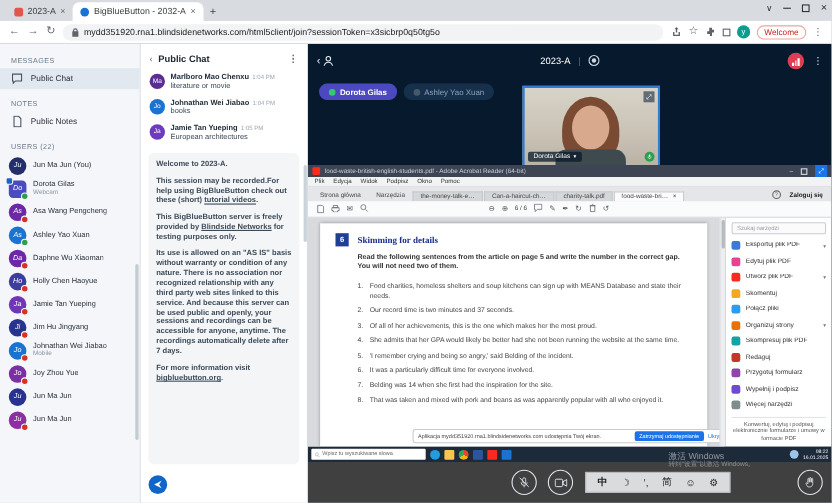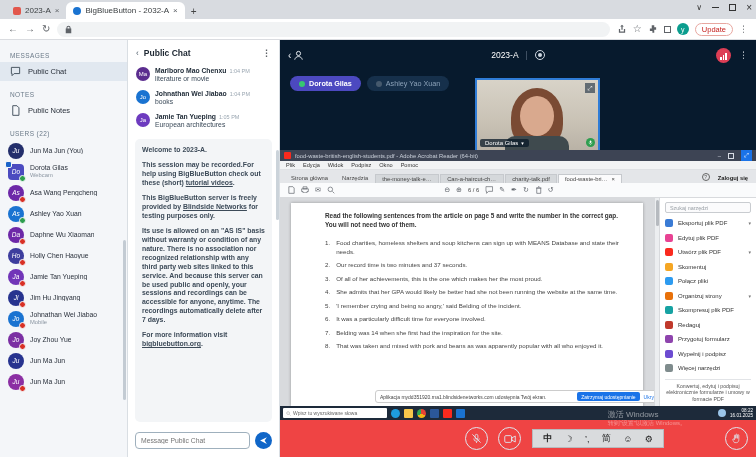--- a/index.html
+++ b/index.html
@@ -132,21 +132,21 @@
   .sharehide{color:#1a73e8;font-size:5px;}
 
   
   .taskbar{height:14px;background:#1d2a3a;display:flex;align-items:center;gap:4px;padding:0 3px;}
   .tb-search{width:104px;height:10px;background:#fff;border-radius:1px;font-size:5px;color:#666;display:flex;align-items:center;gap:2px;padding:0 3px;overflow:hidden;white-space:nowrap;}
   .tb-ico{width:9px;height:9px;border-radius:1px;}
   .tb-right{margin-left:auto;display:flex;align-items:center;gap:4px;}
   .tb-clock{color:#fff;font-size:4.6px;text-align:right;line-height:1.2;}
 
   
-  .bottombar{position:absolute;left:0;bottom:0;width:476px;height:37px;background:#ef4444;}
+  .bottombar{position:absolute;left:0;bottom:0;width:476px;height:37px;background:#404040;}
   .roundbtn{position:absolute;top:7px;width:23px;height:23px;border:1.5px solid #dfe6ee;border-radius:50%;display:flex;align-items:center;justify-content:center;}
   .imebar{position:absolute;left:252px;top:9px;width:132px;height:19px;background:#d9dbdd;border:1px solid #b8babd;display:flex;align-items:center;justify-content:space-around;font-size:9px;color:#222;padding:0 4px;}
   .watermark{position:absolute;right:70px;top:-10px;color:rgba(255,255,255,.5);font-size:8px;text-align:left;line-height:1.3;pointer-events:none;}
   .watermark div:last-child{font-size:6px;color:rgba(255,255,255,.4);}
 </style>
 </head>
 <body>
 
 <div class="tabstrip">
   <div class="tab">
@@ -168,32 +168,33 @@
   </div>
 </div>
 <div class="navbar">
   <span class="navarrow">←</span>
   <span class="navarrow">→</span>
   <span class="navarrow">↻</span>
   <div class="urlbar">
     <svg width="7" height="9" viewBox="0 0 10 13">
         <path d="M2 5V4a3 3 0 016 0v1h1v7H1V5h1zm1.5 0h3V4a1.5 1.5 0 00-3 0v1z" fill="#5f6368"></path>
       </svg>
+    <span class="ellip">mydd351920.rna1.blindsidenetworks.com/html5client/join?sessionToken=x3sicbrp0q50tg5o</span>
   </div>
   <div class="navicons">
     <svg width="10" height="10" viewBox="0 0 16 16">
         <path d="M8 1l3 3H9v5H7V4H5l3-3zM3 8v6h10V8h-2v4H5V8H3z" fill="#5f6368"></path>
       </svg>
     <span class="navarrow">☆</span>
     <svg width="10" height="10" viewBox="0 0 16 16">
         <path d="M6 2h4v3h3v4h-3v5H7v-3H3V7h3V2z" fill="#5f6368"></path>
       </svg>
     <span class="winbox" style="border-color:#5f6368;"></span>
     <span class="avatar-y">y</span>
-    <span class="updatebtn">Update</span>
+    <span class="updatebtn">Welcome</span>
     <span class="kebab">⋮</span>
   </div>
 </div>
 
 <div class="app">
 
   <aside class="sidebar">
     <div class="sechead">MESSAGES</div>
     <div class="navitem active">
       <svg width="11" height="11" viewBox="0 0 16 16">
@@ -335,21 +336,20 @@
     <div class="welcome">
       <p>Welcome to 2023-A.</p>
       <p><span>This session may be recorded.For help using BigBlueButton check out these (short) </span><span class="wlink">tutorial videos</span><span>.</span></p>
       <p><span>This BigBlueButton server is freely provided by </span><span class="wlink">Blindside Networks</span><span> for testing purposes only.</span></p>
       <p>Its use is allowed on an "AS IS" basis without warranty or condition of any nature. There is no association nor recognized relationship with any third party web sites linked to this service. And because this server can be used public and openly, your sessions and recordings can be accessible for anyone, anytime. The recordings automatically delete after 7 days.</p>
       <p><span>For more information visit </span><span class="wlink">bigbluebutton.org</span><span>.</span></p>
     </div>
     <div class="chatscroll"></div>
 
     <div class="chatinput">
-      <input placeholder="Message Public Chat" style="">
       <span class="sendbtn">
         <svg width="9" height="9" viewBox="0 0 16 16">
             <path d="M2 8l12-6-4 6 4 6z" fill="#fff"></path>
           </svg>
       </span>
     </div>
   </section>
 
   <main class="main">
     <div class="bbb-header">
@@ -465,20 +465,24 @@
           <span>↻</span>
           <span><svg width="7" height="8" viewBox="0 0 10 12">
                 <path d="M2 3h6v8H2zM1 3h8M4 1h2" fill="none" stroke="#5a5f66"></path>
               </svg></span>
           <span>↺</span>
         </span>
       </div>
       <div class="ac-body">
         <div class="ac-doc">
           <div class="page">
+            <div class="ex-head">
+              <span class="ex-num">6</span>
+              <span class="ex-title">Skimming for details</span>
+            </div>
             <div class="ex-instr">Read the following sentences from the article on page 5 and write the number in the correct gap. You will not need two of them.</div>
             <div class="ex-item">
                 <b>1.</b>
                 <span>Food charities, homeless shelters and soup kitchens can sign up with MEANS Database and state their needs.</span>
               </div>
             <div class="ex-item">
                 <b>2.</b>
                 <span>Our record time is two minutes and 37 seconds.</span>
               </div>
             <div class="ex-item">

